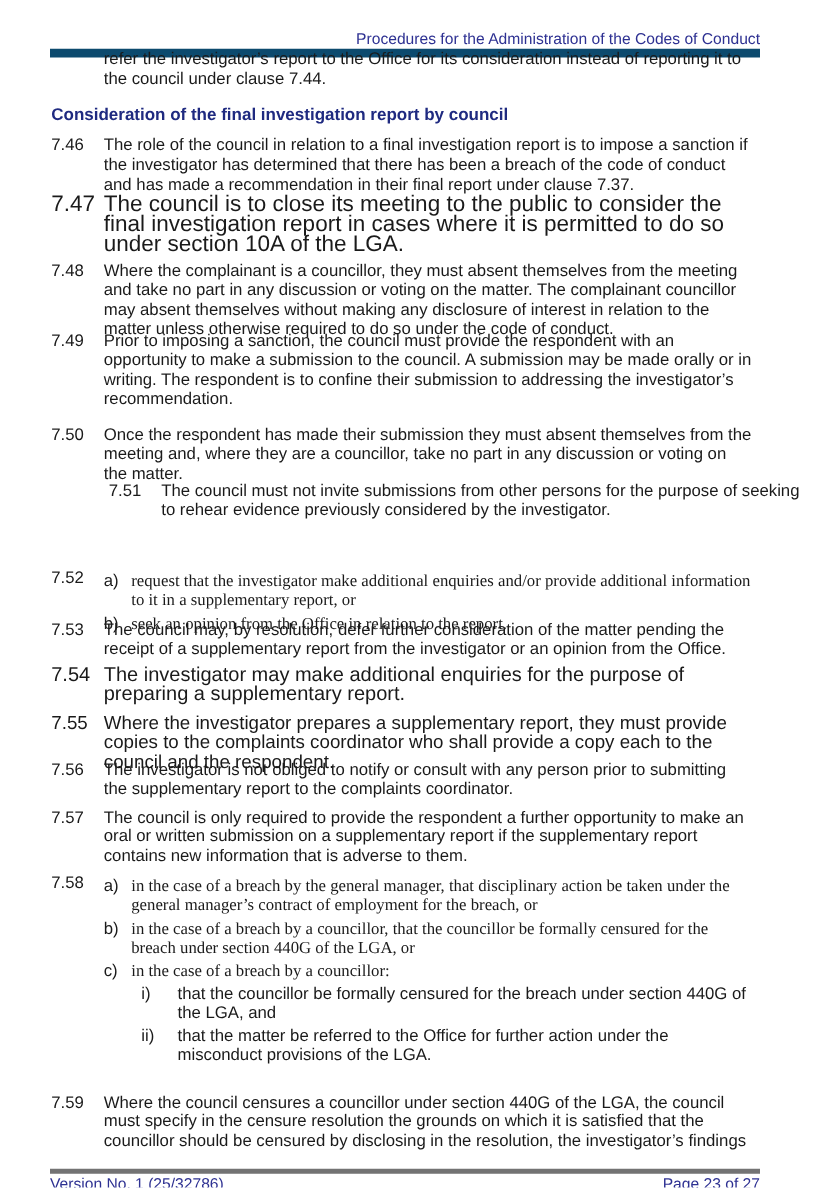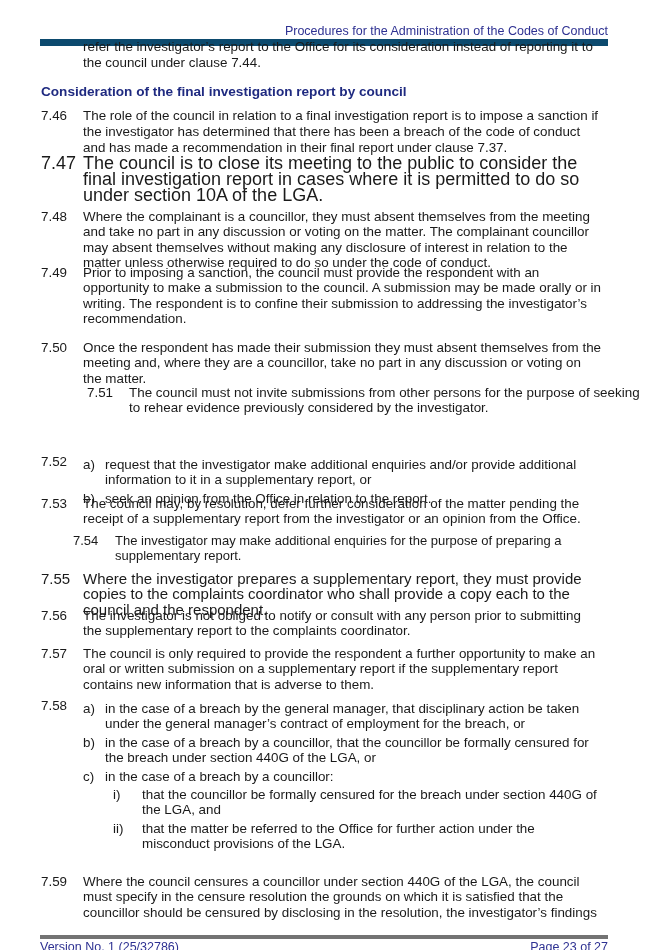--- a/index.html
+++ b/index.html
@@ -8,21 +8,21 @@
   .header { position:absolute; left:40px; right:48px; top:24px; height:15px;
             border-bottom:7px solid #0c4a6e; text-align:right; font-size:12.5px;
             color:#2e3192; line-height:14px; }
   .cont { margin-left:83px; width:520px; }
   h2 { margin:0; position:absolute; left:41px; top:84px; font-size:13.6px; color:#1f2a80; font-weight:bold; }
   .clause { position:absolute; left:41px; width:570px; }
   .clause .num { position:absolute; left:0; top:0; }
   .clause .txt { margin-left:42px; width:520px; }
   .sub { position:relative; margin-left:42px; margin-top:3px; }
   .sub .lbl { position:absolute; left:0; top:0; }
-  .sub .stxt { margin-left:22px; width:500px; }
+  .sub .stxt { margin-left:22px; width:500px;font-family:Liberation Serif, serif; }
   .subsub { position:relative; margin-left:64px; margin-top:3px; }
   .subsub .lbl { position:absolute; left:8px; top:0; }
   .subsub .stxt { margin-left:37px; width:460px; }
   .footer { position:absolute; left:40px; right:48px; top:935px; border-top:4px solid #737373;
             font-size:12.5px; color:#2e3192; padding-top:1px; }
   .footer .left { float:left; }
   .footer .right { float:right; }
 </style>
 </head>
 <body>
@@ -65,21 +65,21 @@
   </div>
   <div class="sub">
     <span class="lbl">b)</span>
     <div class="stxt">seek an opinion from the Office in relation to the report.</div>
   </div>
 </div>
 <div class="clause" style="top:496px;font-size:13.4px;line-height:15.4px;">
   <span class="num">7.53</span>
   <div class="txt">The council may, by resolution, defer further consideration of the matter pending the receipt of a supplementary report from the investigator or an opinion from the Office.</div>
 </div>
-<div class="clause" style="top:533px;font-size:13px;line-height:15.4px;margin-left:32px;">
+<div class="clause" style="top:533px;font-size:16px;line-height:15.4px;">
   <span class="num">7.54</span>
   <div class="txt">The investigator may make additional enquiries for the purpose of preparing a supplementary report.</div>
 </div>
 <div class="clause" style="top:571px;font-size:15px;line-height:15.4px;">
   <span class="num">7.55</span>
   <div class="txt">Where the investigator prepares a supplementary report, they must provide copies to the complaints coordinator who shall provide a copy each to the council and the respondent.</div>
 </div>
 <div class="clause" style="top:608px;font-size:13.4px;line-height:15.4px;">
   <span class="num">7.56</span>
   <div class="txt">The investigator is not obliged to notify or consult with any person prior to submitting the supplementary report to the complaints coordinator.</div>

